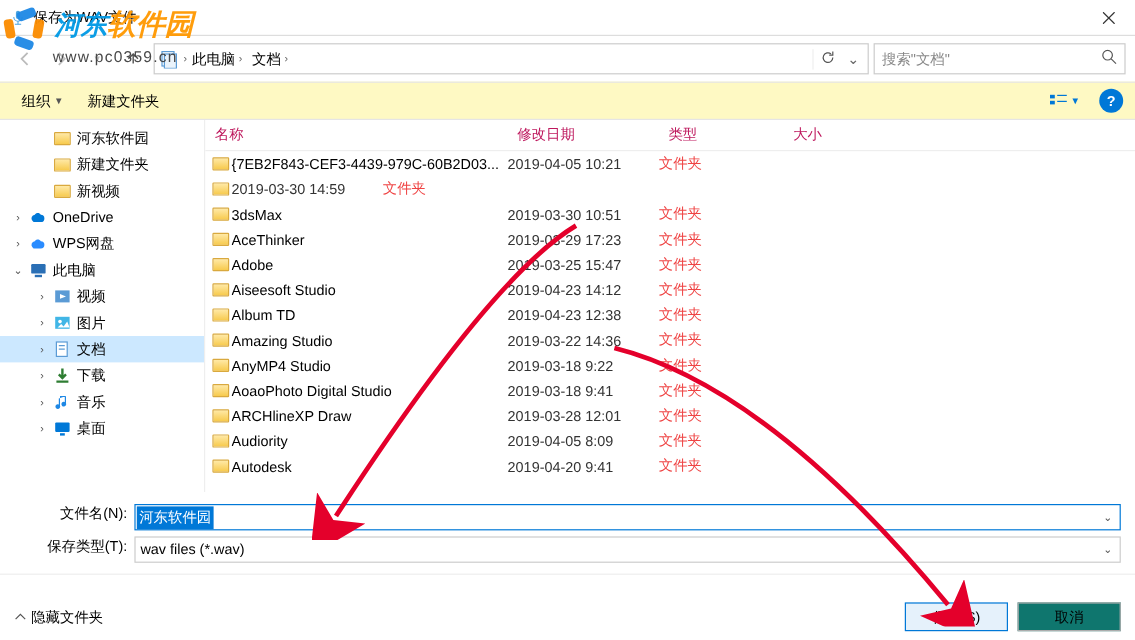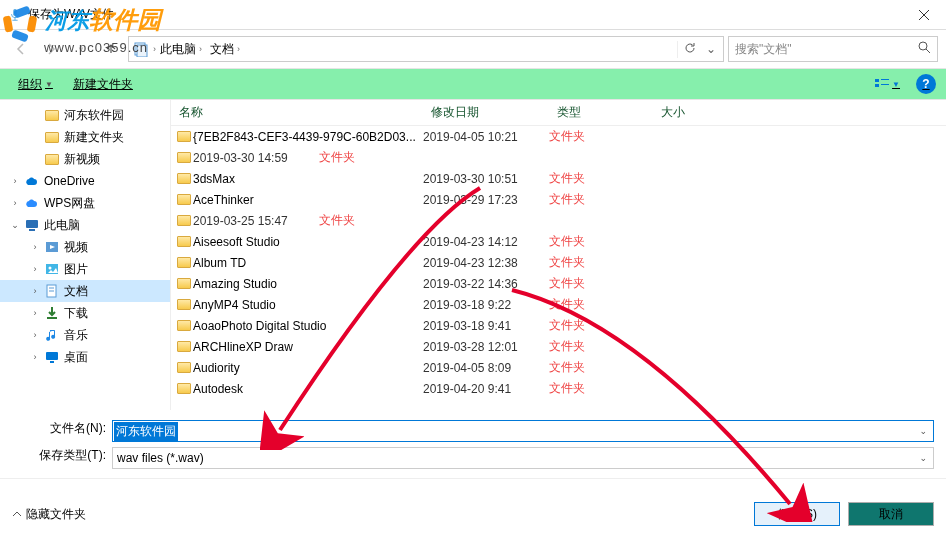--- a/index.html
+++ b/index.html
@@ -14,38 +14,38 @@
 .navbtn { width: 26px; height: 26px; display: flex; align-items: center; justify-content: center; color: #999; }
 .breadcrumb { flex: 1; height: 26px; border: 1px solid #ccc; display: flex; align-items: center; padding: 0 4px; position: relative; }
 .breadcrumb .bc-icon { width: 16px; height: 16px; margin-right: 4px; }
 .breadcrumb .bc-item { padding: 0 4px; display: flex; align-items: center; gap: 3px; }
 .breadcrumb .chev { color: #666; font-size: 9px; }
 .breadcrumb .refresh { position: absolute; right: 22px; width: 24px; text-align: center; border-left: 1px solid #eee; }
 .breadcrumb .dropdown { position: absolute; right: 4px; width: 16px; text-align: center; color: #666; }
 .searchbox { width: 210px; height: 26px; border: 1px solid #ccc; display: flex; align-items: center; padding: 0 6px; color: #888; }
 .searchbox .sicon { margin-left: auto; color: #555; }
 
-.toolbar { height: 32px; background: #86efac; border-top: 1px solid #e5e5e5; border-bottom: 1px solid #e5e5e5; display: flex; align-items: center; padding: 0 10px; gap: 4px; text-decoration: underline; }
+.toolbar { height: 32px; background: #fef9c3; border-top: 1px solid #e5e5e5; border-bottom: 1px solid #e5e5e5; display: flex; align-items: center; padding: 0 10px; gap: 4px; }
 .toolbar .tb { padding: 3px 8px; display: flex; align-items: center; gap: 3px; }
 .toolbar .tb .caret { font-size: 8px; color: #555; }
 .toolbar .spacer { flex: 1; }
 .toolbar .viewbtn { padding: 3px 6px; color: #0078d7; display: flex; align-items: center; gap: 2px; }
 .toolbar .help { width: 20px; height: 20px; border-radius: 50%; background: #0078d7; color: #fff; display: flex; align-items: center; justify-content: center; font-weight: bold; margin-left: 6px; }
 
 .body { display: flex; height: 310px; }
 .tree { width: 170px; overflow: auto; padding: 4px 0; }
 .tree-item { display: flex; align-items: center; height: 22px; padding-left: 10px; gap: 4px; cursor: pointer; }
 .tree-item.indent1 { padding-left: 30px; }
 .tree-item.selected { background: #cce8ff; }
 .tree-item .exp { width: 10px; font-size: 9px; color: #555; text-align: center; }
 .tree-item .ticon { width: 16px; height: 16px; display: flex; align-items: center; justify-content: center; }
 .folder-icon { width: 14px; height: 11px; background: linear-gradient(#ffe9a6,#f7ca4d); border: 1px solid #d9a93e; border-radius: 1px; }
 
 .filelist { flex: 1; border-left: 1px solid #eee; overflow: hidden; display: flex; flex-direction: column; }
-.headers { display: flex; height: 26px; align-items: center; border-bottom: 1px solid #eee; color: #14532d; }
+.headers { display: flex; height: 26px; align-items: center; border-bottom: 1px solid #eee; color: #be185d; }
 .headers .col { padding: 0 8px; border-right: 1px solid transparent; }
 .col-name { width: 252px; }
 .col-date { width: 126px; }
 .col-type { width: 104px; }
 .col-size { width: 80px; }
 .rows { flex: 1; overflow: auto; }
 .row { display: flex; height: 21px; align-items: center; cursor: pointer; }
 .row .ricon { width: 22px; padding-left: 6px; }
 .row .rname { width: 230px; white-space: nowrap; overflow: hidden; text-overflow: ellipsis; }
 .row .rdate { width: 126px; color: #333; }
@@ -314,20 +314,21 @@
             <div class="folder-icon"></div>
           </span>
           <span class="rname">AceThinker</span>
           <span class="rdate">2019-03-29 17:23</span>
           <span class="rtype">文件夹</span>
         </div>
         <div class="row">
           <span class="ricon">
             <div class="folder-icon"></div>
           </span>
+          <span class="rname">Adobe</span>
           <span class="rdate">2019-03-25 15:47</span>
           <span class="rtype">文件夹</span>
         </div>
         <div class="row">
           <span class="ricon">
             <div class="folder-icon"></div>
           </span>
           <span class="rname">Aiseesoft Studio</span>
           <span class="rdate">2019-04-23 14:12</span>
           <span class="rtype">文件夹</span>

